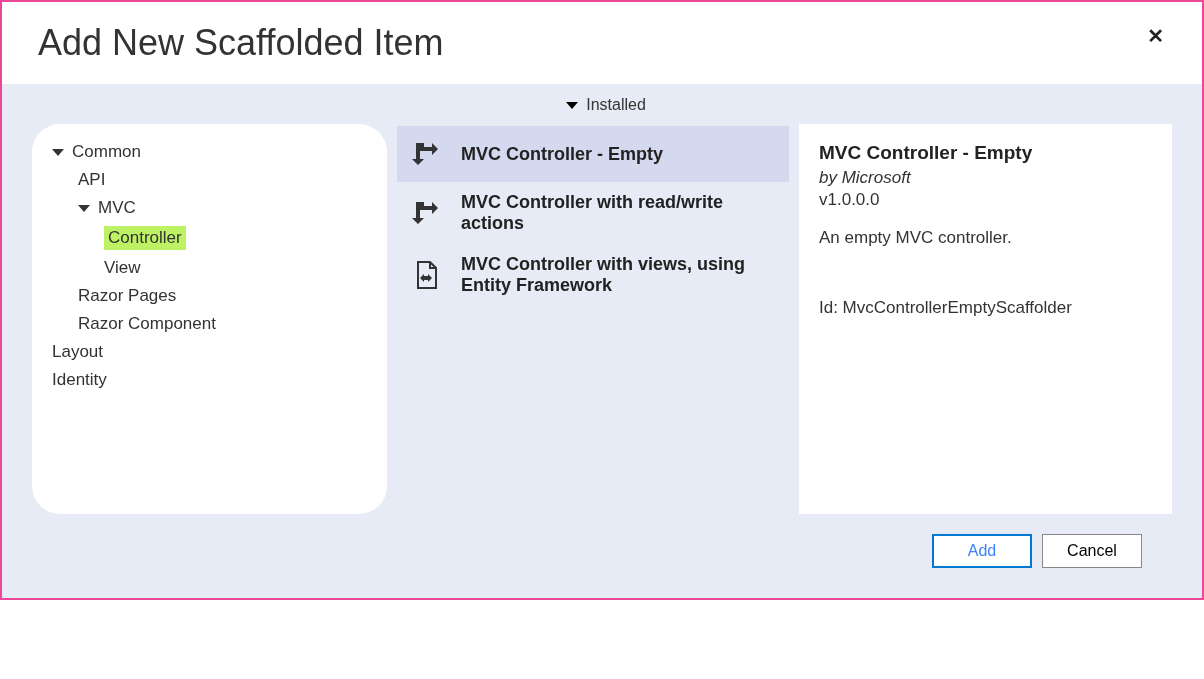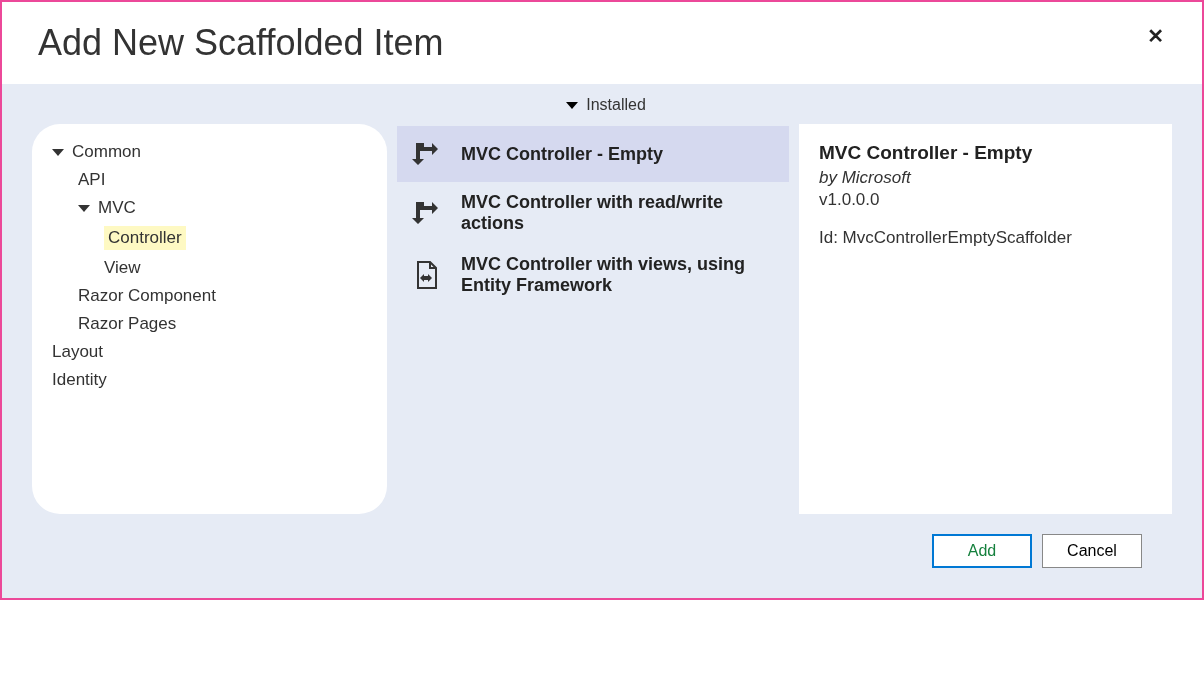--- a/index.html
+++ b/index.html
@@ -88,21 +88,21 @@
       gap: 6px;
       font-size: 17px;
       color: #333;
       padding: 4px 0;
       cursor: pointer;
     }
     .tree-children {
       padding-left: 26px;
     }
     .tree-label.selected {
-      background: #fef9c3;
+      background: #bef264;
       padding: 2px 4px;
     }
     .templates-panel {
       width: 392px;
       padding-top: 2px;
     }
     .template-item {
       display: flex;
       align-items: center;
       gap: 16px;
@@ -164,21 +164,21 @@
       font-size: 16px;
       cursor: pointer;
       background: #fff;
       text-align: center;
       display: flex;
       align-items: center;
       justify-content: center;
     }
     .btn-primary {
       border: 2px solid #0078d4;
-      color: #15803d;
+      color: #3b82f6;
       margin-left: 48px;
     }
     .btn-secondary {
       border: 1px solid #888;
       color: #000000;
     }
   </style>
 </head>
 <body>
 
@@ -211,24 +211,24 @@
           </div>
           <div class="tree-children">
             <div class="tree-node">
               <span class="tree-label selected">Controller</span>
             </div>
             <div class="tree-node">
               <span class="tree-label">View</span>
             </div>
           </div>
           <div class="tree-node">
+            <span class="tree-label">Razor Pages</span>
+          </div>
+          <div class="tree-node">
             <span class="tree-label">Razor Component</span>
-          </div>
-          <div class="tree-node">
-            <span class="tree-label">Razor Pages</span>
           </div>
         </div>
         <div class="tree-node">
           <span class="tree-label">Layout</span>
         </div>
         <div class="tree-node">
           <span class="tree-label">Identity</span>
         </div>
       </div>
 
@@ -258,20 +258,21 @@
             </svg>
           </div>
           <span class="template-label">MVC Controller with views, using Entity Framework</span>
         </div>
       </div>
 
       <div class="details-panel">
         <div class="details-title">MVC Controller - Empty</div>
         <div class="details-author">by Microsoft</div>
         <div class="details-version">v1.0.0.0</div>
+        <div class="details-description">An empty MVC controller.</div>
         <div class="details-id">Id: MvcControllerEmptyScaffolder</div>
       </div>
 
     </div>
 
     <div class="footer">
       <div class="btn btn-primary">Add</div>
       <div class="btn btn-secondary">Cancel</div>
     </div>
   </div>

